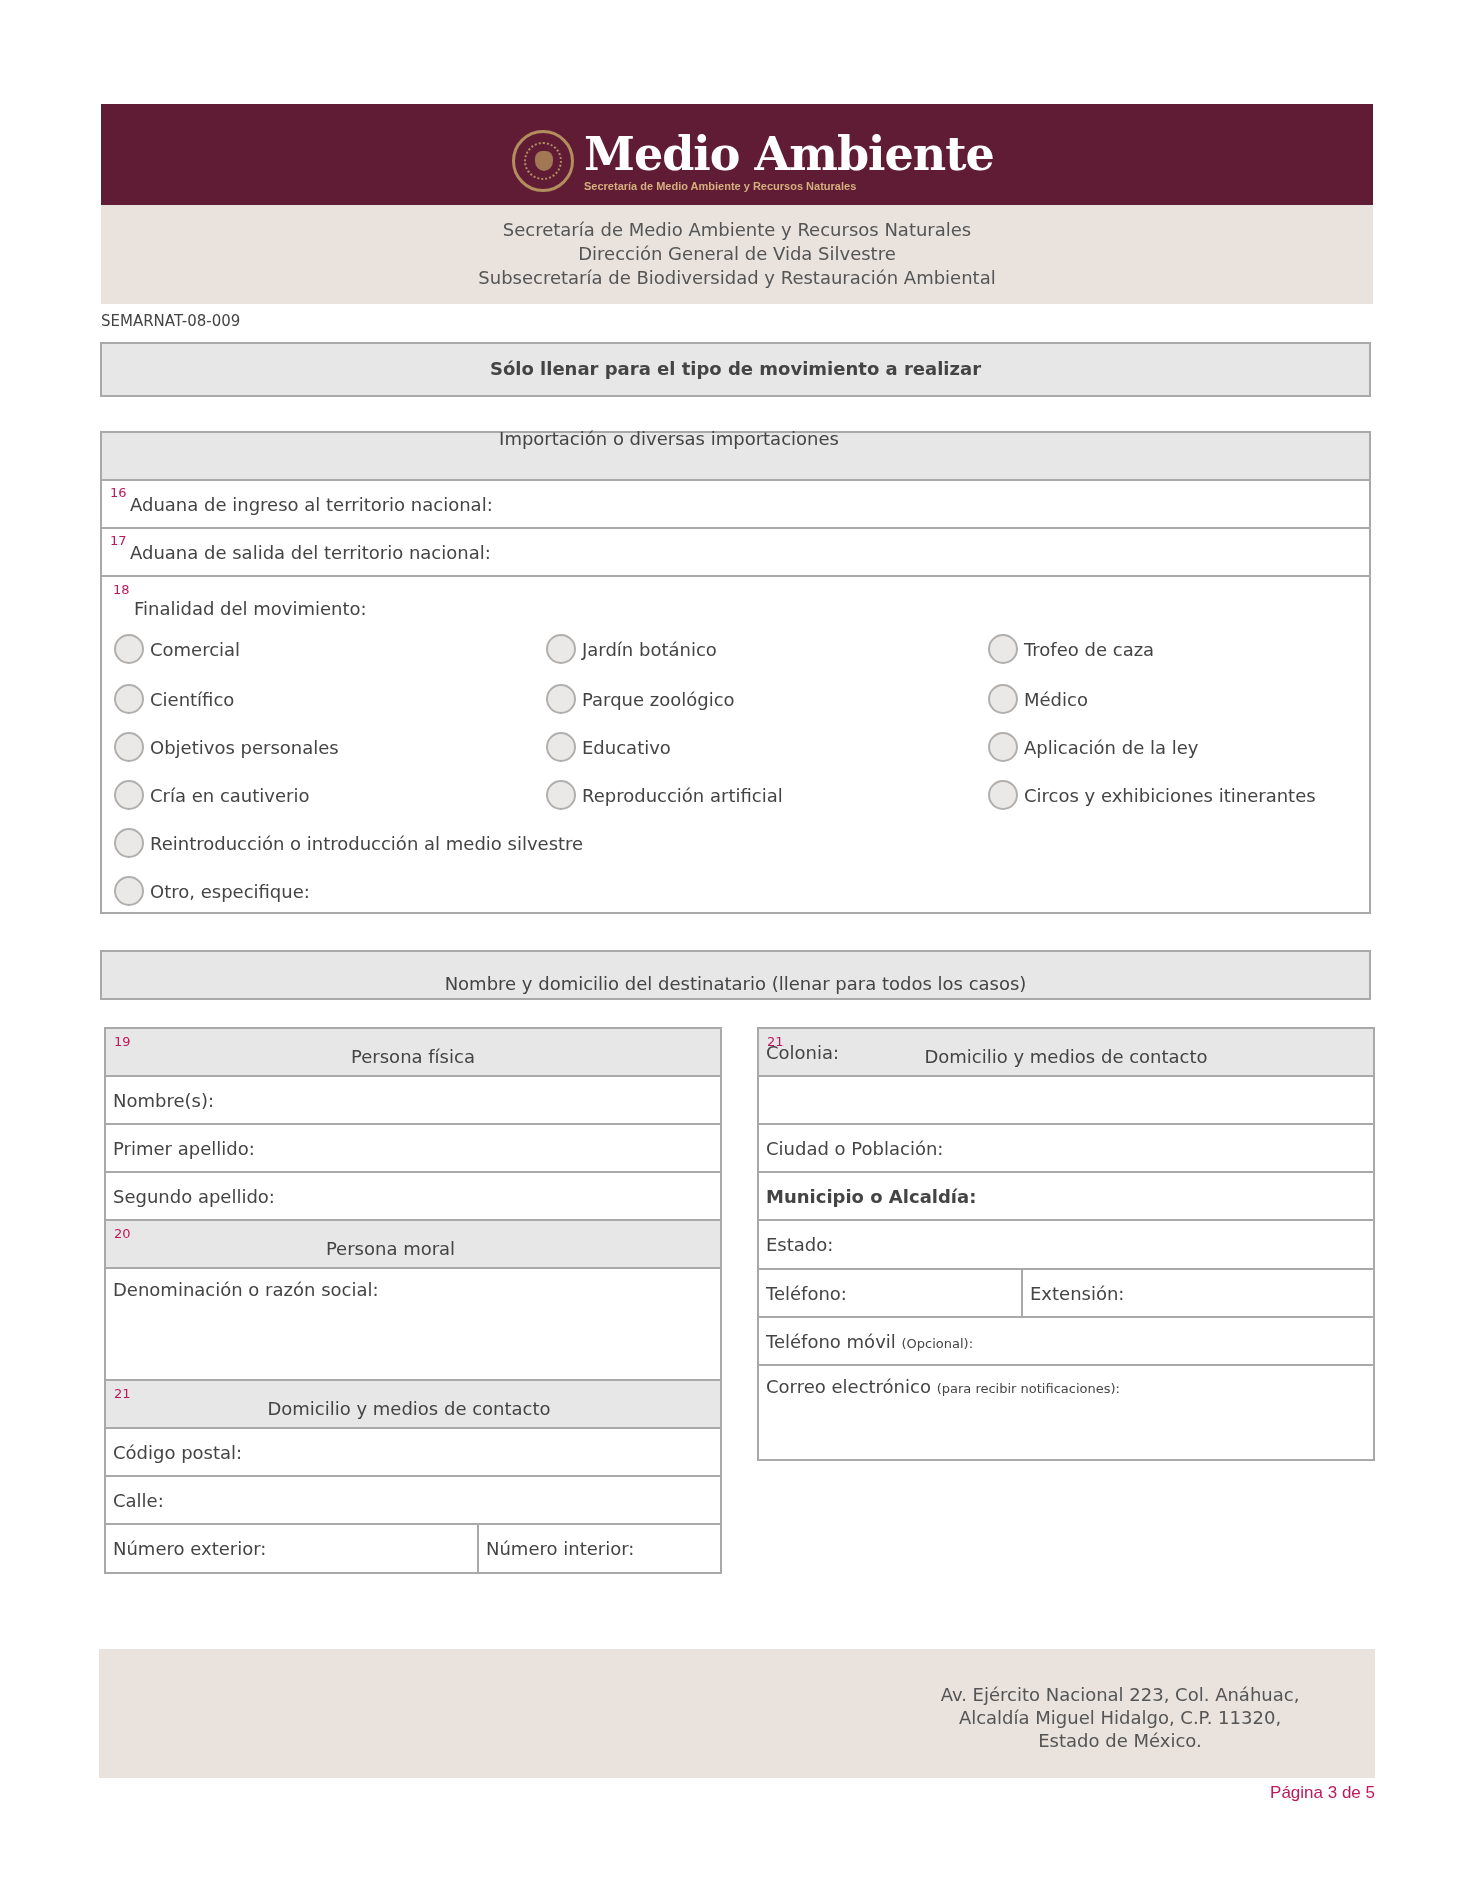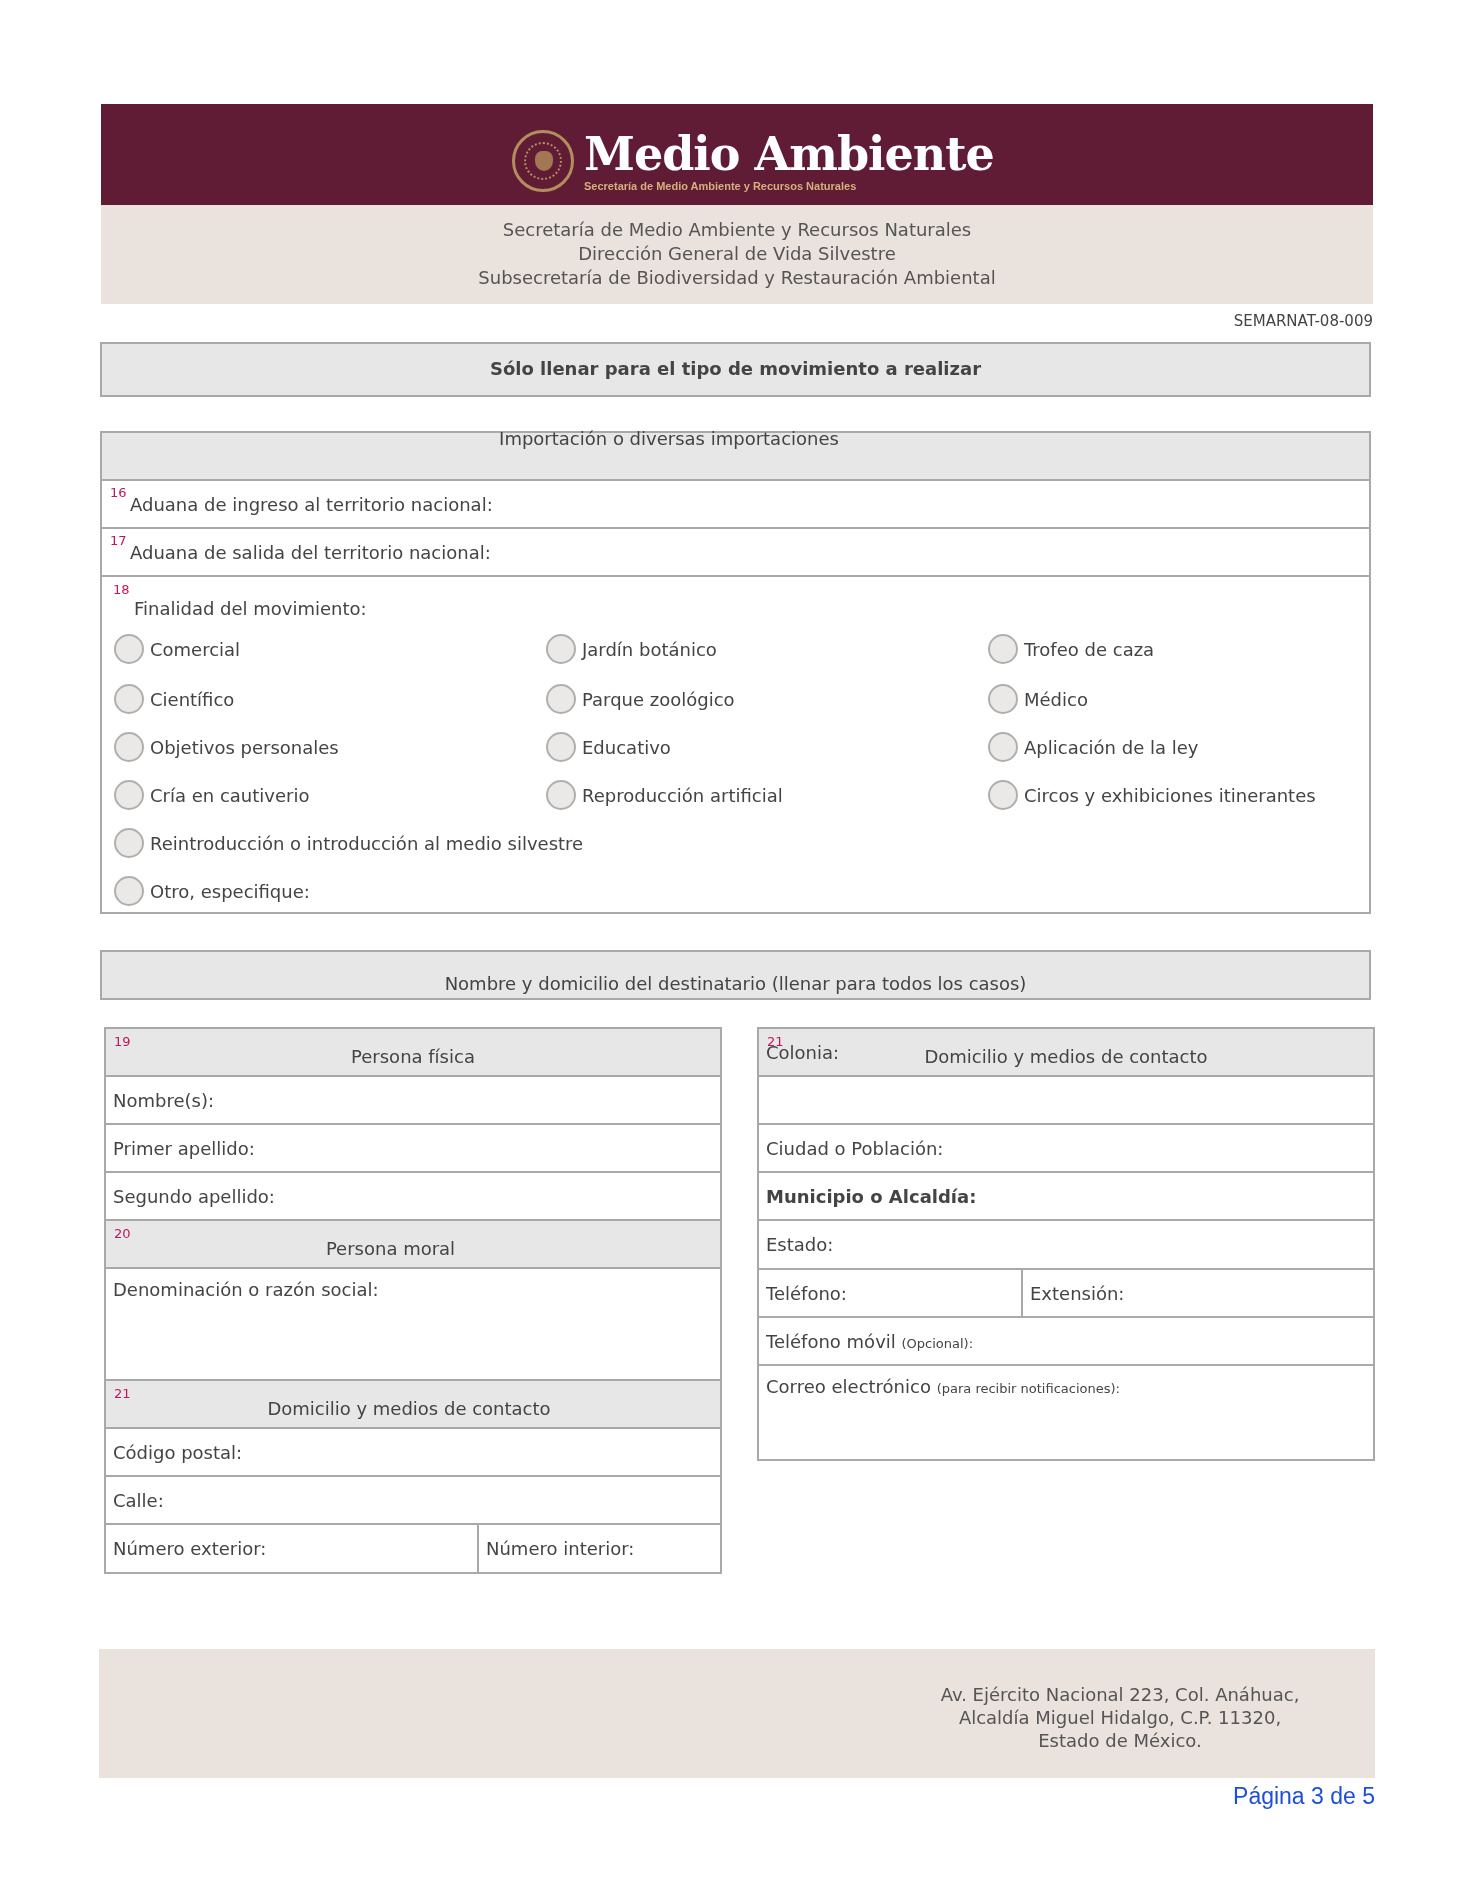--- a/index.html
+++ b/index.html
@@ -7,33 +7,33 @@
   .abs{position:absolute;box-sizing:border-box;}
   .maroon{background:#611c35;}
   .beige{background:#e9e2dd;}
   .logo-wrap{left:512px;top:126px;height:70px;display:flex;align-items:center;}
   .seal{width:62px;height:62px;border-radius:50%;border:3px solid #b38e5d;box-sizing:border-box;position:relative;margin-right:10px;}
   .seal::before{content:"";position:absolute;left:9px;top:9px;width:38px;height:38px;border-radius:50%;border:2px dotted #b38e5d;box-sizing:border-box;}
   .seal::after{content:"";position:absolute;left:20px;top:18px;width:18px;height:20px;background:#b38e5d;border-radius:40% 40% 50% 50%;opacity:.8;}
   .brand-title{font-family:"DejaVu Serif","Liberation Serif",serif;color:#fff;font-size:46px;font-weight:bold;line-height:48px;letter-spacing:-1px;}
   .brand-sub{font-family:"Liberation Sans",sans-serif;color:#d4b07e;font-size:11px;font-weight:bold;margin-top:2px;}
   .agency{left:101px;top:218px;width:1272px;text-align:center;font-size:18px;line-height:24px;color:#555;}
-  .code{left:101px;top:312px;width:1272px;text-align:right;font-size:15px;color:#444;}
+  .code{left:101px;top:312px;width:1272px;text-align:left;font-size:15px;color:#444;}
   .grayhead{background:#e8e7e7;border:2px solid #a9a9a9;}
   .sectbox{border:2px solid #a9a9a9;}
   .hline{height:2px;background:#a9a9a9;}
   .vline{width:2px;background:#a9a9a9;}
   .ctr{text-align:center;font-size:18px;color:#444;}
   .lbl{font-size:18px;color:#444;white-space:nowrap;}
   .num{font-size:13px;color:#be185d;}
   .radio{width:30px;height:30px;border-radius:50%;background:#ebe9e7;border:2px solid #b1afad;box-sizing:border-box;}
   .small{font-size:13px;}
   .footer{left:99px;top:1649px;width:1276px;height:129px;background:#e9e2dd;}
   .addr{left:900px;top:1683px;width:440px;text-align:center;font-size:18px;line-height:23px;color:#555;}
-  .page{left:1150px;top:1783px;width:225px;text-align:right;font-family:"Liberation Sans",sans-serif;font-size:23px;color:#1d4ed8;}
+  .page{left:1150px;top:1783px;width:225px;text-align:right;font-family:"Liberation Sans",sans-serif;font-size:17px;color:#be185d;}
 </style>
 </head>
 <body>
 
 <div class="abs maroon" style="left:101px;top:104px;width:1272px;height:101px;"></div>
 <div class="abs logo-wrap">
   <div class="seal"></div>
   <div>
     <div class="brand-title">Medio Ambiente</div>
     <div class="brand-sub">Secretaría de Medio Ambiente y Recursos Naturales</div>

